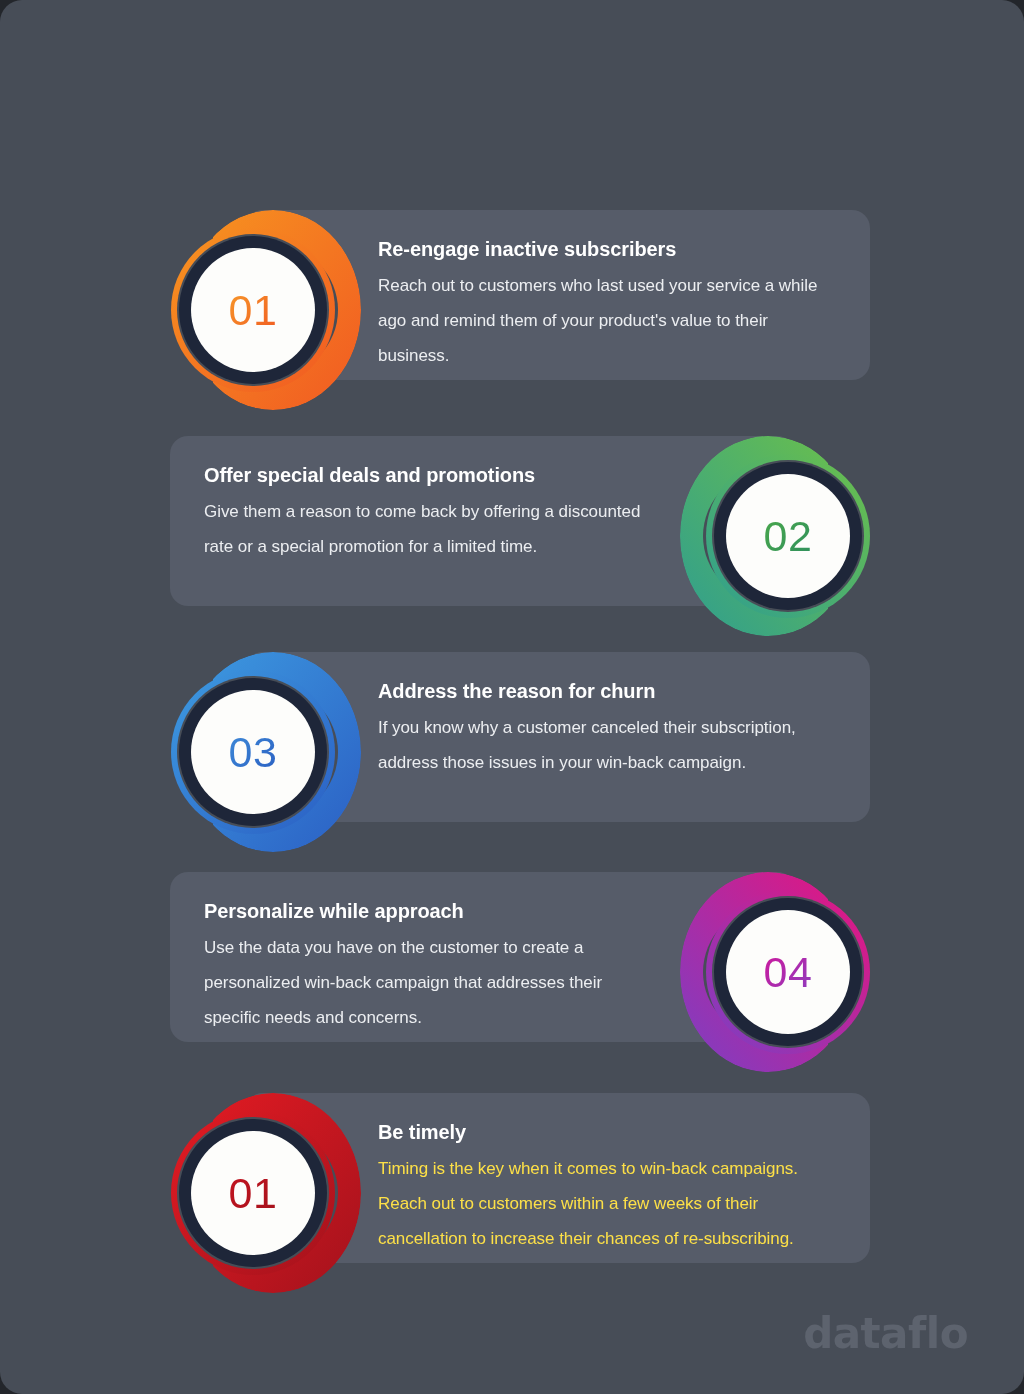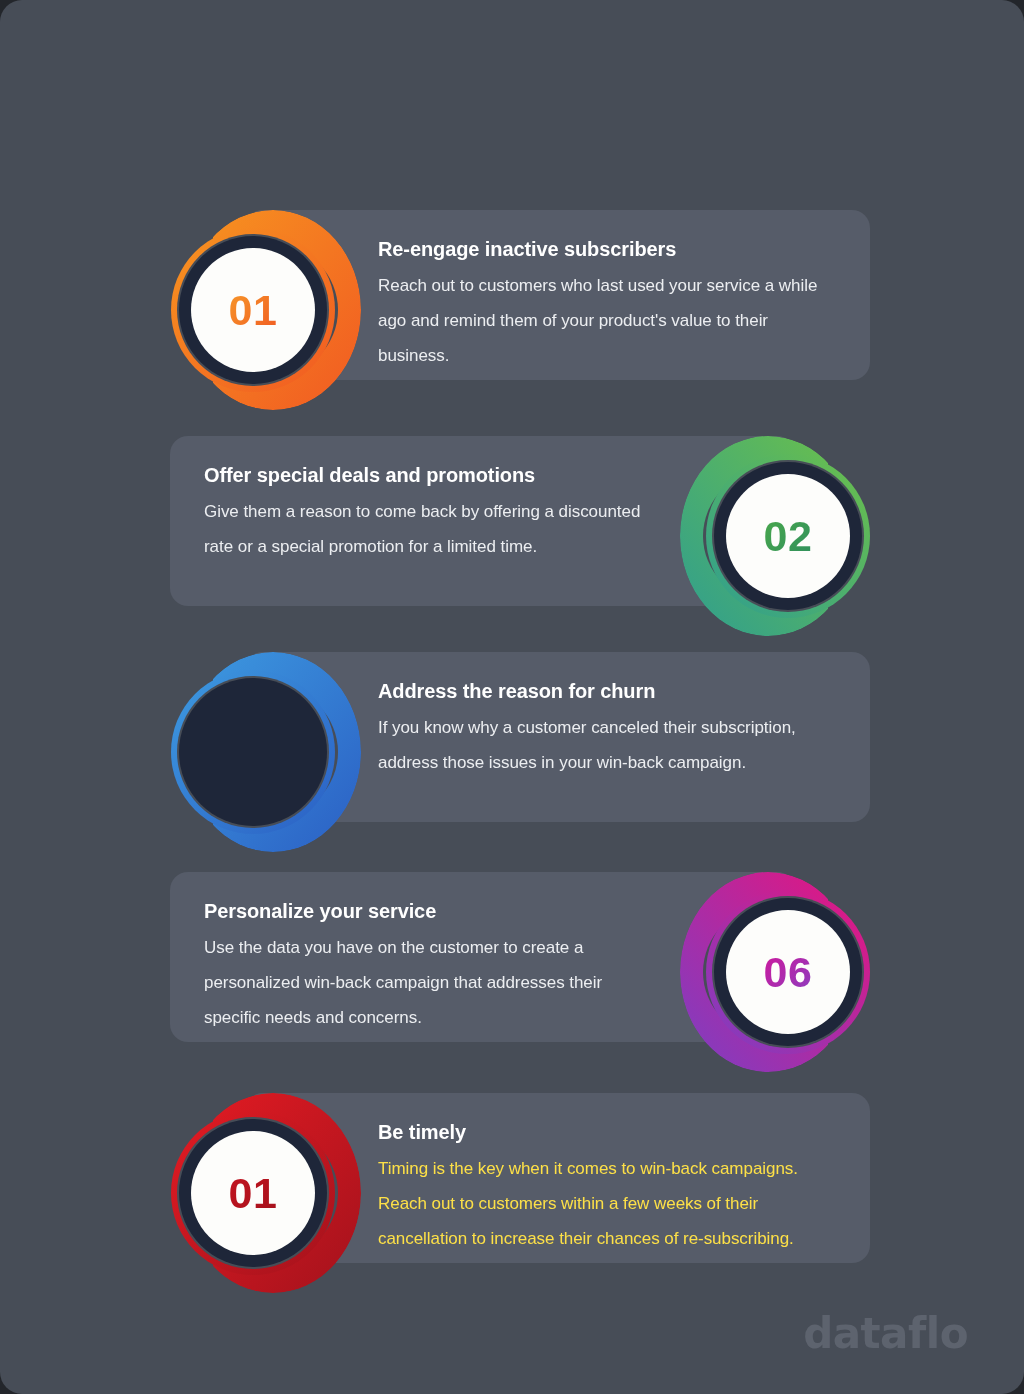--- a/index.html
+++ b/index.html
@@ -167,21 +167,21 @@
     background: #fdfdfb;
     display: flex;
     align-items: center;
     justify-content: center;
   }
   .row[data-side="left"]  .disc { left: 20px; }
   .row[data-side="right"] .disc { left: 46px; }
 
   .num {
     font-size: 43px;
-    font-weight: bold;
+    font-weight: normal;
     letter-spacing: 0.5px;
     -webkit-background-clip: text;
             background-clip: text;
     -webkit-text-fill-color: transparent;
     color: transparent;
   }
 
   
   #logo {
     position: absolute;
@@ -231,33 +231,36 @@
       </div>
       <div class="row" data-side="left" style="top: 652px;">
         <div class="card" style="background: rgb(86, 92, 105);">
           <div class="card-title" style="color: rgb(255, 255, 255);">Address the reason for churn</div>
           <div class="card-body" style="color: rgb(236, 238, 241);"> If you know why a customer canceled their subscription, address those issues in your win-back campaign.</div>
         </div>
         <div class="badge">
           <div class="arc" style="background: linear-gradient(to right bottom, rgb(61, 154, 224), rgb(43, 95, 196));"></div>
           <div class="ring-thin" style="background: linear-gradient(to right bottom, rgb(61, 154, 224), rgb(43, 95, 196));"></div>
           <div class="ring-dark" style="background: rgb(30, 38, 57);"></div>
+          <div class="disc" style="background: rgb(253, 253, 251);">
+            <span class="num" style="background-image: linear-gradient(to right bottom, rgb(63, 139, 216), rgb(42, 95, 194));">03</span>
+          </div>
         </div>
       </div>
       <div class="row" data-side="right" style="top: 872px;">
         <div class="card" style="background: rgb(86, 92, 105);">
-          <div class="card-title" style="color: rgb(255, 255, 255);">Personalize your service</div>
+          <div class="card-title" style="color: rgb(255, 255, 255);">Personalize while approach</div>
           <div class="card-body" style="color: rgb(236, 238, 241);">Use the data you have on the customer to create a personalized win-back campaign that addresses their specific needs and concerns.</div>
         </div>
         <div class="badge">
           <div class="arc" style="background: linear-gradient(to left bottom, rgb(229, 21, 127), rgb(123, 63, 196));"></div>
           <div class="ring-thin" style="background: linear-gradient(to left bottom, rgb(229, 21, 127), rgb(123, 63, 196));"></div>
           <div class="ring-dark" style="background: rgb(30, 38, 57);"></div>
           <div class="disc" style="background: rgb(253, 253, 251);">
-            <span class="num" style="background-image: linear-gradient(to right bottom, rgb(208, 23, 155), rgb(138, 63, 192));">06</span>
+            <span class="num" style="background-image: linear-gradient(to right bottom, rgb(208, 23, 155), rgb(138, 63, 192));">04</span>
           </div>
         </div>
       </div>
       <div class="row" data-side="left" style="top: 1093px;">
         <div class="card" style="background: rgb(86, 92, 105);">
           <div class="card-title" style="color: rgb(255, 255, 255);">Be timely</div>
           <div class="card-body" style="color: #fde047;">Timing is the key when it comes to win-back campaigns. Reach out to customers within a few weeks of their cancellation to increase their chances of re-subscribing.</div>
         </div>
         <div class="badge">
           <div class="arc" style="background: linear-gradient(to right bottom, rgb(227, 27, 35), rgb(164, 18, 28));"></div>

